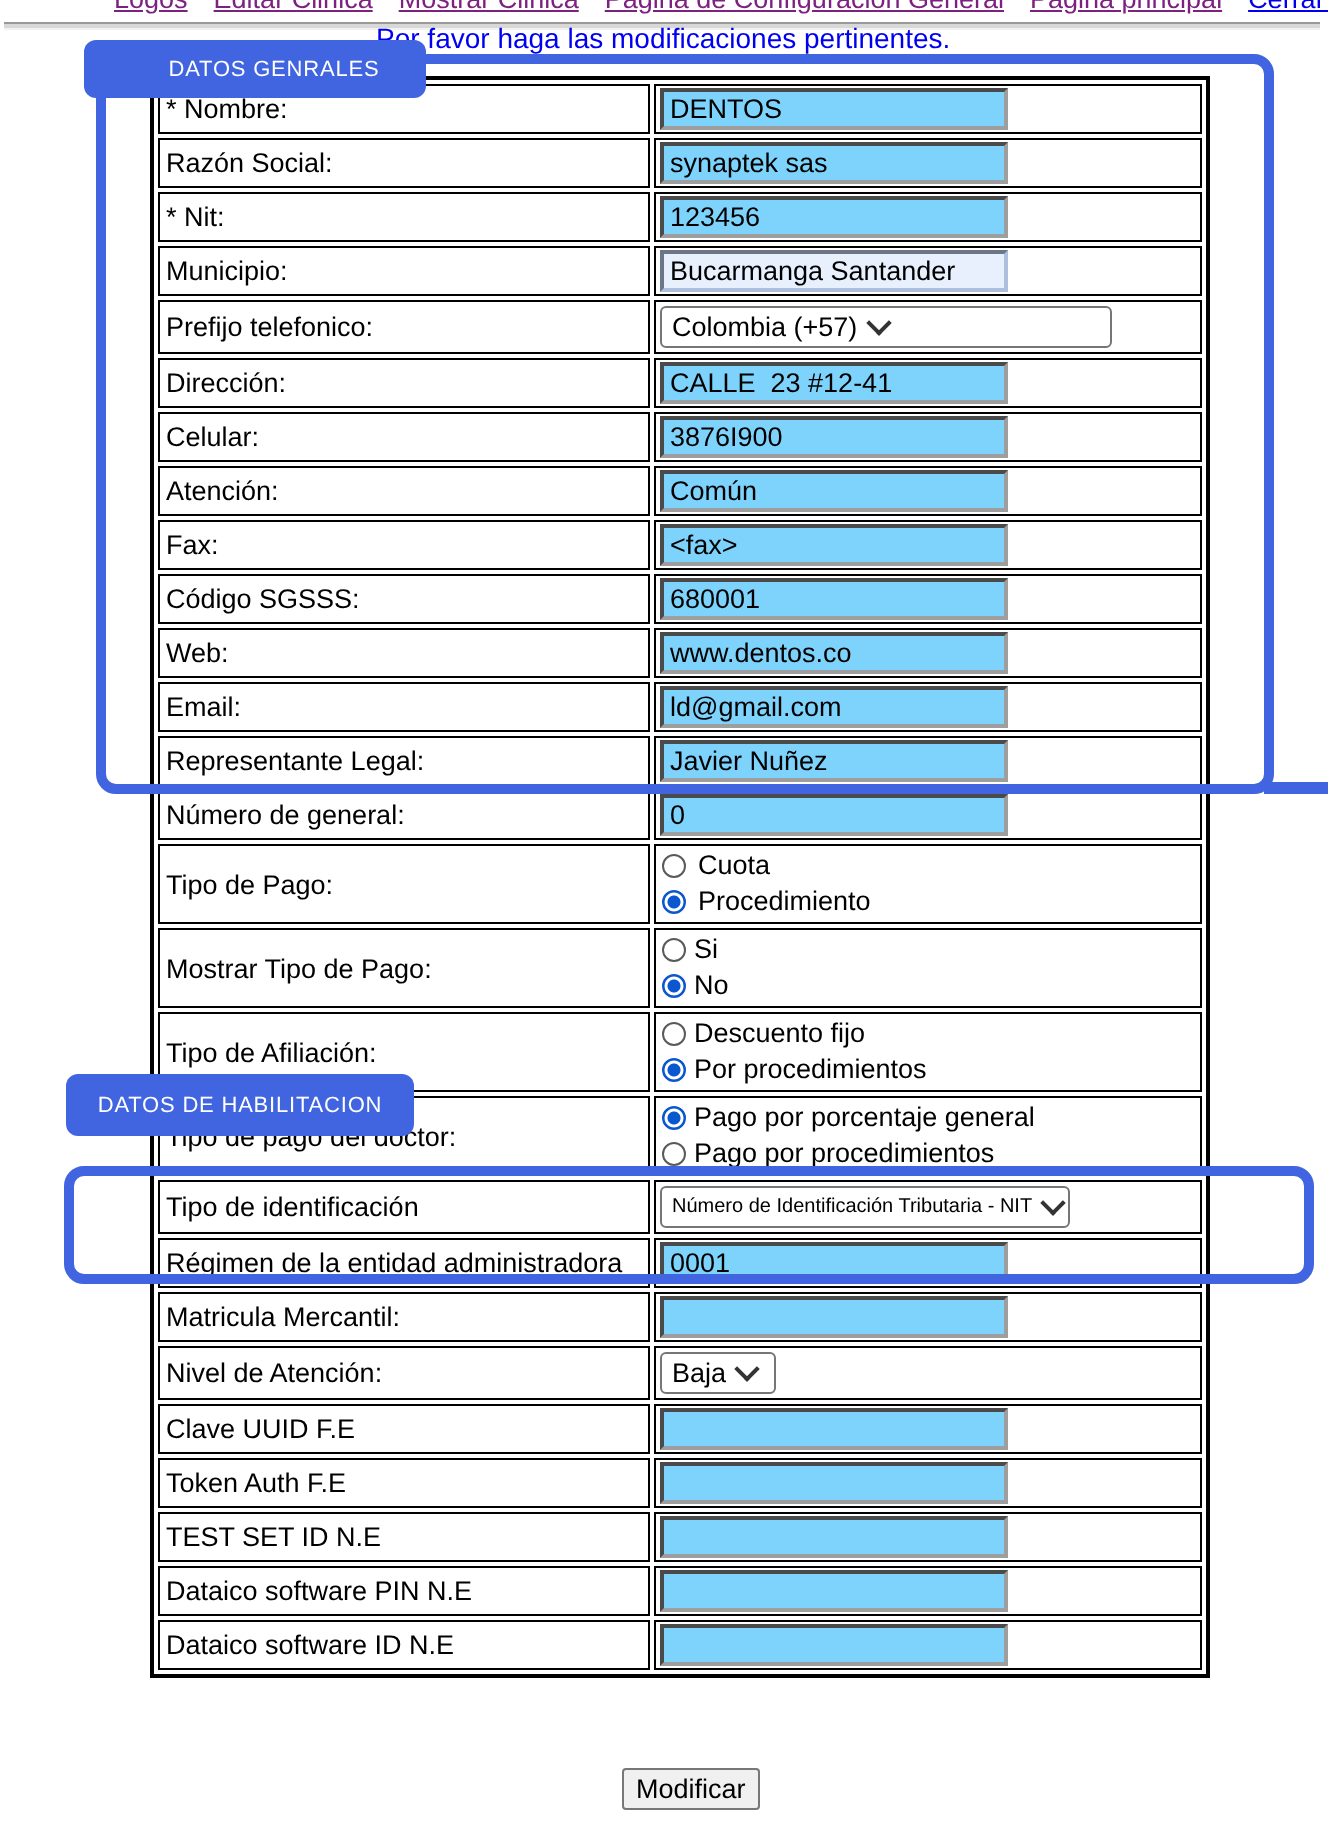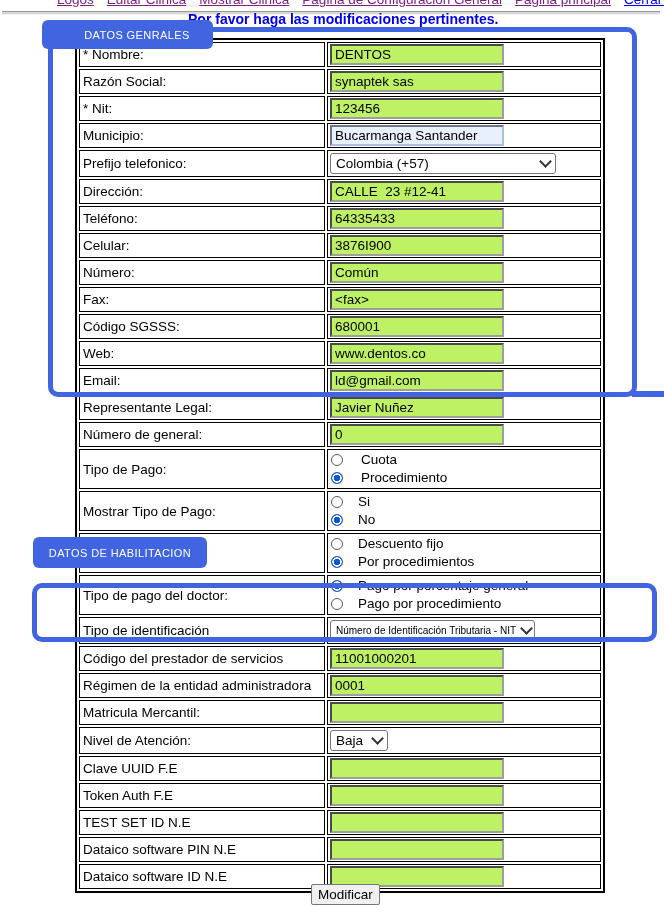--- a/index.html
+++ b/index.html
@@ -23,65 +23,65 @@
   }
   .nav-link.fresh{color:var(--link_new,#0000EE);}
   .nav-rule{
     position:absolute;top:11px;left:2px;width:658px;height:2px;
     border-top:1px solid #999;border-bottom:1px solid #f2f2f2;
     background:#d8d8d8;z-index:4;
   }
   
   .header-msg{
     position:absolute;top:11px;left:188px;
-    font-weight:bold;font-size:14px;
+    font-weight:normal;font-size:14px;
     color:var(--header_text,#0000F0);
     z-index:25;white-space:nowrap;
   }
   
   table.form-table{
     position:absolute;top:38px;left:75px;width:530px;
     border:2px solid #000;border-spacing:2px;border-collapse:separate;
     background:#fff;z-index:1;
     table-layout:fixed;
   }
   td{border:1px solid #000;vertical-align:middle;overflow:hidden;}
   td.lab{
     width:238px;padding:2px 3px 2px 3px;font-size:13.5px;line-height:17px;white-space:nowrap;
   }
   td.val{padding:1px 2px;}
   input.inp{
     font-family:"Liberation Sans","DejaVu Sans",sans-serif;
     font-size:13.5px;color:#000;
     width:174px;height:21px;box-sizing:border-box;
-    border:2px inset #9e9e9e;background:#bef264;
+    border:2px inset #9e9e9e;background:#7dd3fc;
     padding:0 3px;margin:0;display:block;
   }
   input.inp.hl{background:var(--highlight_bg,#E8F0FE);border-color:#aebfdd;}
   
   .sel{
-    display:flex;align-items:center;justify-content:space-between;
+    display:flex;align-items:center;
     box-sizing:border-box;height:21px;
     border:1px solid #767676;border-radius:3px;background:#fff;
     padding:0 5px;cursor:default;margin:1px 0;
   }
   .sel .sel-label{white-space:nowrap;font-size:13.5px;}
   .sel.mid .sel-label{font-size:10px;}
   .sel.wide{width:226px;}
   .sel.mid{width:205px;}
   .sel.narrow{width:58px;}
   .chev{
     flex:none;width:7px;height:7px;margin-left:6px;margin-top:-4px;
     border-right:2px solid #333;border-bottom:2px solid #333;
     transform:rotate(45deg);
   }
   
   .radio-group{padding:0 1px;}
-  .radio-line{display:flex;align-items:center;gap:15px;line-height:18px;font-size:13.5px;}
-  .radio-group.spaced .radio-line{gap:18px;}
+  .radio-line{display:flex;align-items:center;gap:4px;line-height:18px;font-size:13.5px;}
+  .radio-group.spaced .radio-line{gap:6px;}
   .radio{
     flex:none;display:inline-block;width:12px;height:12px;
     border:1px solid #5a5a5a;border-radius:50%;background:#fff;box-sizing:border-box;
   }
   .radio.on{
     border:1px solid var(--radio_blue,#0b57d0);
     background:radial-gradient(circle,var(--radio_blue,#0b57d0) 0 3px,#fff 3.5px 4.5px,var(--radio_blue,#0b57d0) 5px);
   }
   
   .anno-box{
@@ -153,33 +153,27 @@
           </div>
         </td>
       </tr>
       <tr>
         <td class="lab">Dirección:</td>
         <td class="val">
           <input type="text" class="inp" value="CALLE  23 #12-41" style="">
         </td>
       </tr>
       <tr>
-        <td class="lab">Teléfono:</td>
-        <td class="val">
-          <input type="text" class="inp" value="64335433" style="">
-        </td>
-      </tr>
-      <tr>
         <td class="lab">Celular:</td>
         <td class="val">
           <input type="text" class="inp" value="3876I900" style="">
         </td>
       </tr>
       <tr>
-        <td class="lab">Número:</td>
+        <td class="lab">Atención:</td>
         <td class="val">
           <input type="text" class="inp" value="Común" style="">
         </td>
       </tr>
       <tr>
         <td class="lab">Fax:</td>
         <td class="val">
           <input type="text" class="inp" value="&lt;fax&gt;" style="">
         </td>
       </tr>
@@ -261,38 +255,32 @@
       <tr>
         <td class="lab">Tipo de pago del doctor:</td>
         <td class="val">
           <div class="radio-group">
             <div class="radio-line">
               <span class="radio on"></span>
               <span>Pago por porcentaje general</span>
             </div>
             <div class="radio-line">
               <span class="radio"></span>
-              <span>Pago por procedimiento</span>
+              <span>Pago por procedimientos</span>
             </div>
           </div>
         </td>
       </tr>
       <tr>
         <td class="lab">Tipo de identificación</td>
         <td class="val">
           <div class="sel mid">
             <span class="sel-label">Número de Identificación Tributaria - NIT</span>
             <span class="chev"></span>
           </div>
-        </td>
-      </tr>
-      <tr>
-        <td class="lab">Código del prestador de servicios</td>
-        <td class="val">
-          <input type="text" class="inp" value="11001000201" style="">
         </td>
       </tr>
       <tr>
         <td class="lab">Régimen de la entidad administradora</td>
         <td class="val">
           <input type="text" class="inp" value="0001" style="">
         </td>
       </tr>
       <tr>
         <td class="lab">Matricula Mercantil:</td>

